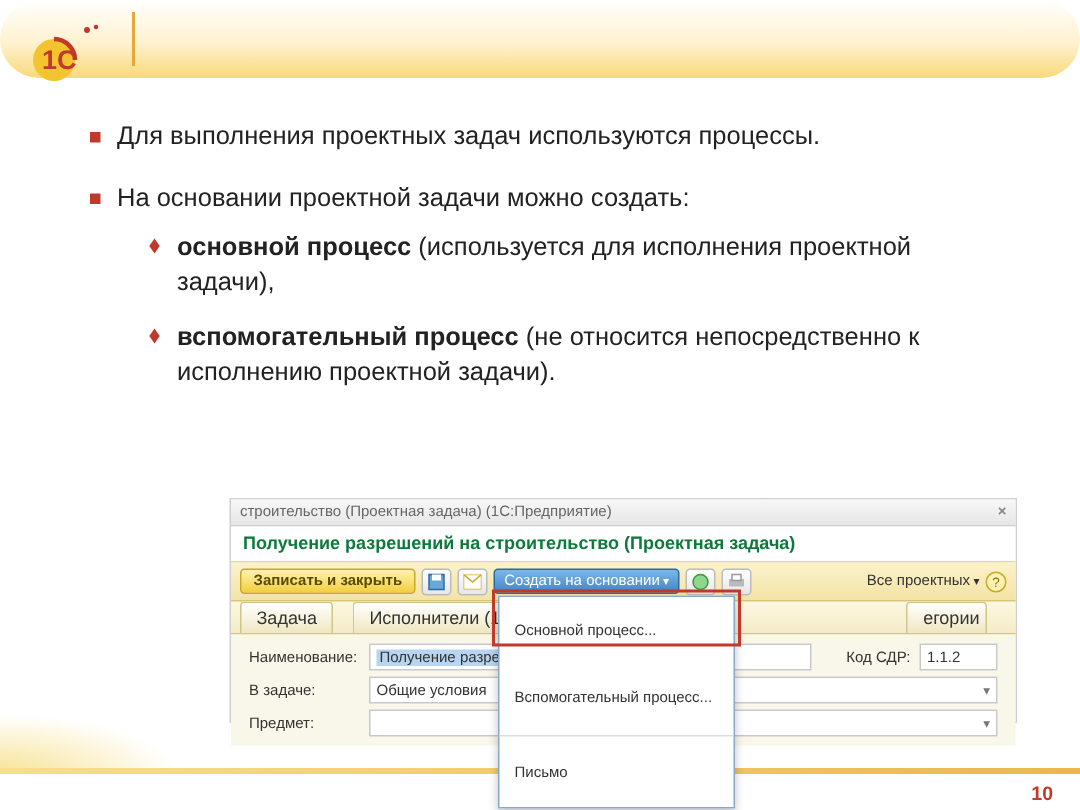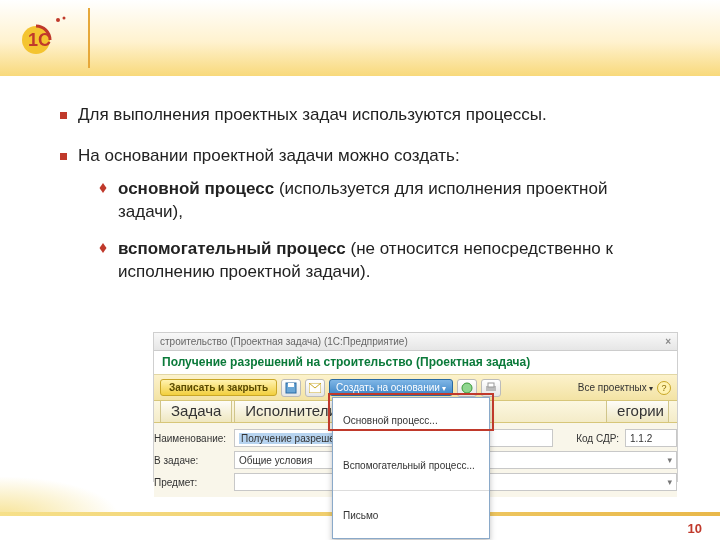--- a/index.html
+++ b/index.html
@@ -5,23 +5,24 @@
   * { box-sizing: border-box; margin: 0; padding: 0; }
   body {
     width: 720px; height: 540px;
     font-family: Arial, "Helvetica Neue", sans-serif;
     background: #fff;
     position: relative;
     overflow: hidden;
   }
   
   .header {
-    height: 76px;
+    height: 52px;
     background: linear-gradient(to bottom, #fff 0%, #fff2cf 55%, #f8d97b 100%);
     position: relative;
+    border-radius: 30px;
   }
   .logo {
     position: absolute; left: 18px; top: 10px;
     width: 58px; height: 48px;
   }
   .logo svg { width: 100%; height: 100%; }
   .title {
     position: absolute; left: 104px; top: 36px;
     color: #c0392b;
     font-size: 21px; font-weight: bold;
@@ -116,27 +117,27 @@
   }
   .shot-tabs {
     height: 22px; background: linear-gradient(#fcf7e1,#f4ecc8);
     display:flex; align-items:flex-end; gap:0; padding:0 6px;
     border-bottom:1px solid #d7c679;
   }
   .tab {
     background: linear-gradient(#fff,#efe7c0);
     border:1px solid #d0c58a; border-bottom:none;
     border-radius:3px 3px 0 0;
-    padding:3px 10px; font-size:15px; margin-right:2px;
+    padding:3px 10px; font-size:12px; margin-right:13px;
     color:#333;
   }
   .tab.cut { padding-right:4px; }
   .tab.far { margin-left:auto; }
   .shot-form {
-    padding: 6px 0; background:#f9f6ea;
+    padding: 6px 12px; background:#f9f6ea;
     display:grid; grid-template-columns: 74px 1fr 60px 52px; row-gap:4px; column-gap:6px;
     align-items:center;
   }
   .shot-form label { font-size:10px; color:#333; }
   .inp {
     height:18px; background:#fff; border:1px solid #c8c8c8;
     padding:2px 4px; font-size:10px; color:#333;
     display:flex; align-items:center; position:relative;
     overflow:hidden; white-space:nowrap;
   }

